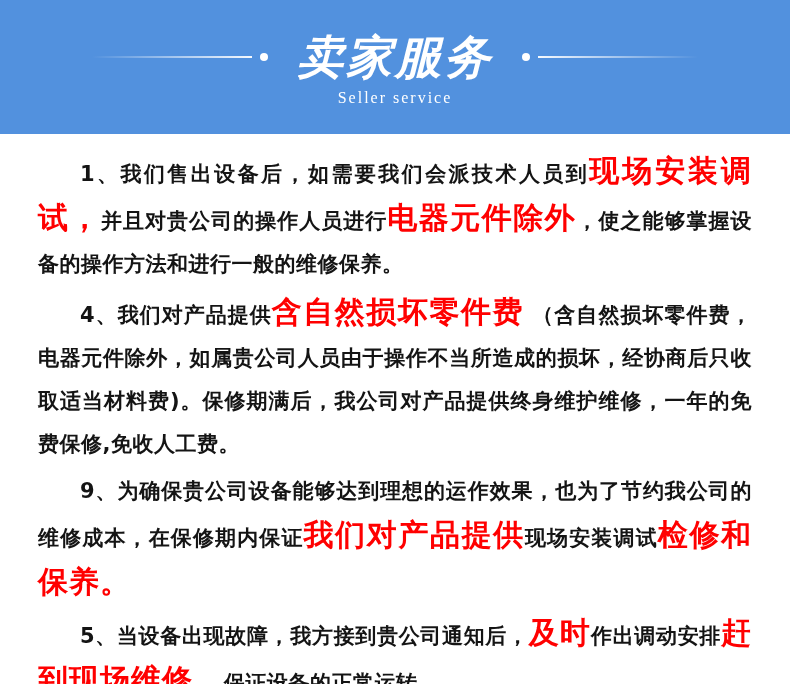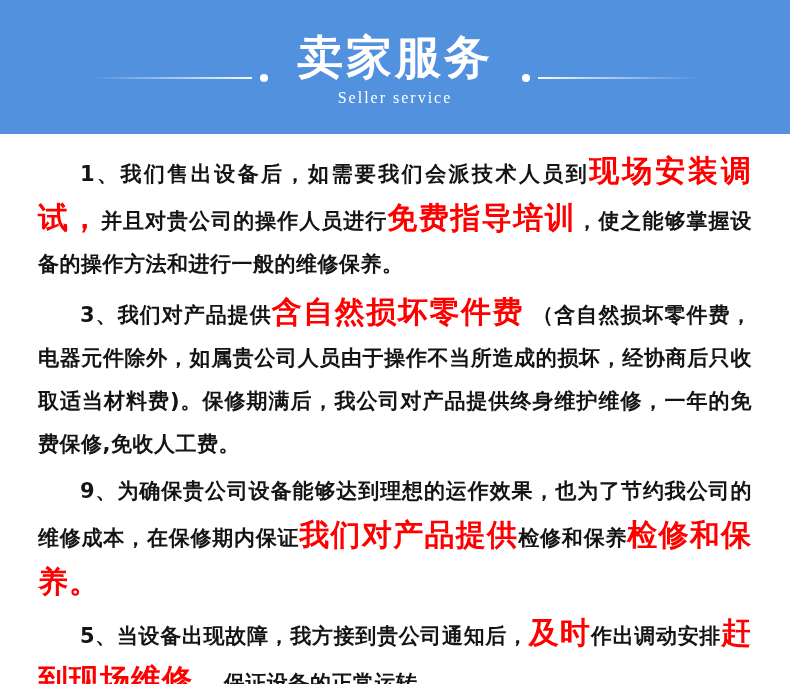--- a/index.html
+++ b/index.html
@@ -14,21 +14,21 @@
     width:790px;height:684px;background:#ffffff;overflow:hidden;
     margin:0 auto;position:relative;
   }
   
   .banner{
     width:100%;height:134px;background:var(--accent);
     display:flex;flex-direction:column;align-items:center;justify-content:center;
     padding-top:6px;
   }
   .title-row{
-    display:flex;align-items:flex-end;justify-content:center;gap:29px;
+    display:flex;align-items:center;justify-content:center;gap:29px;font-style:italic;
   }
   .deco{display:flex;align-items:center;gap:8px;}
   .deco .line{display:block;width:160px;height:2px;}
   .deco-left .line{background:linear-gradient(to left, rgba(255,255,255,0.95), rgba(255,255,255,0));}
   .deco-right .line{background:linear-gradient(to right, rgba(255,255,255,0.95), rgba(255,255,255,0));}
   .deco .dot{display:block;width:8px;height:8px;border-radius:50%;background:#ffffff;}
   .page-title{
     margin:0;color:#ffffff;font-size:46px;font-weight:bold;
     letter-spacing:3px;line-height:1.05;white-space:nowrap;
     font-family:"DejaVu Sans",sans-serif;
@@ -73,19 +73,19 @@
       <h1 class="page-title">卖家服务</h1>
       <span class="deco deco-right">
         <span class="dot"></span>
         <span class="line"></span>
       </span>
     </div>
     <div class="page-subtitle">Seller service</div>
   </header>
 
   <main class="content">
-      <p class="term"><span class="seg">1、我们售出设备后，如需要我们会派技术人员到</span><span class="seg em">现场安装调试，</span><span class="seg">并且对贵公司的操作人员进行</span><span class="seg em">免费指导培训</span><span class="seg">，使之能够掌握设备的操作方法和进行一般的维修保养。</span></p>
-      <p class="term"><span class="seg">3、我们对产品提供</span><span class="seg em">含自然损坏零件费</span><span class="seg"> （含自然损坏零件费，电器元件除外，如属贵公司人员由于操作不当所造成的损坏，经协商后只收取适当材料费)。保修期满后，我公司对产品提供终身维护维修，一年的免费保修,免收人工费。</span></p>
-      <p class="term"><span class="seg">9、为确保贵公司设备能够达到理想的运作效果，也为了节约我公司的维修成本，在保修期内保证</span><span class="seg em">我们对产品提供</span><span class="seg">检修和保养</span><span class="seg em">检修和保养。</span></p>
+      <p class="term"><span class="seg">1、我们售出设备后，如需要我们会派技术人员到</span><span class="seg em">现场安装调试，</span><span class="seg">并且对贵公司的操作人员进行</span><span class="seg em">电器元件除外</span><span class="seg">，使之能够掌握设备的操作方法和进行一般的维修保养。</span></p>
+      <p class="term"><span class="seg">4、我们对产品提供</span><span class="seg em">含自然损坏零件费</span><span class="seg"> （含自然损坏零件费，电器元件除外，如属贵公司人员由于操作不当所造成的损坏，经协商后只收取适当材料费)。保修期满后，我公司对产品提供终身维护维修，一年的免费保修,免收人工费。</span></p>
+      <p class="term"><span class="seg">9、为确保贵公司设备能够达到理想的运作效果，也为了节约我公司的维修成本，在保修期内保证</span><span class="seg em">我们对产品提供</span><span class="seg">现场安装调试</span><span class="seg em">检修和保养。</span></p>
       <p class="term"><span class="seg">5、当设备出现故障，我方接到贵公司通知后，</span><span class="seg em">及时</span><span class="seg">作出调动安排</span><span class="seg em">赶到现场维修，</span><span class="seg">保证设备的正常运转。</span></p>
     </main>
 
 </div>
 
 </body></html>

